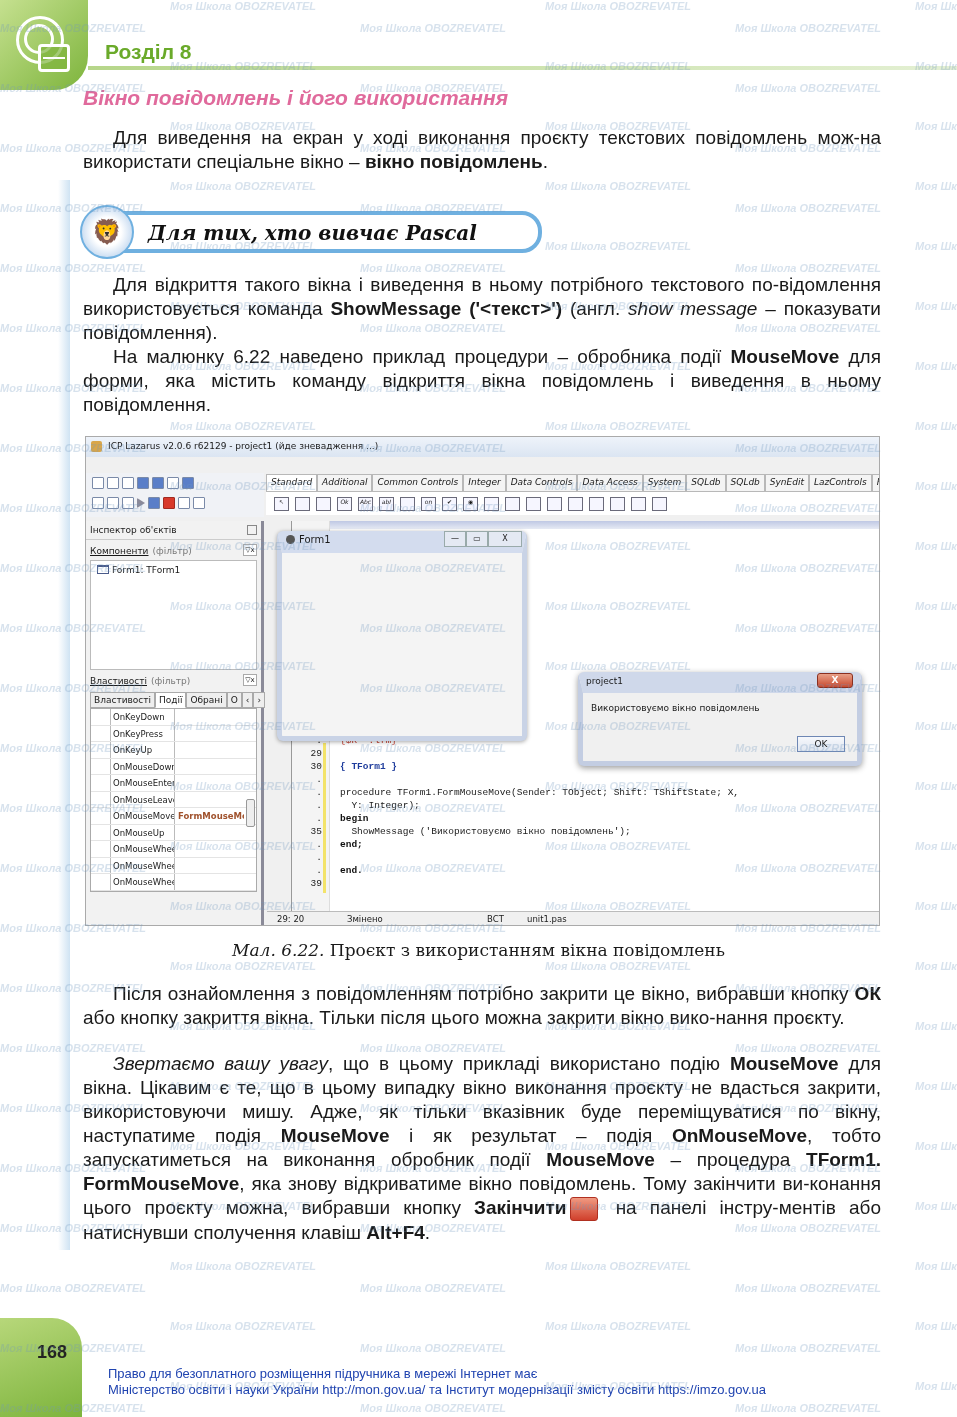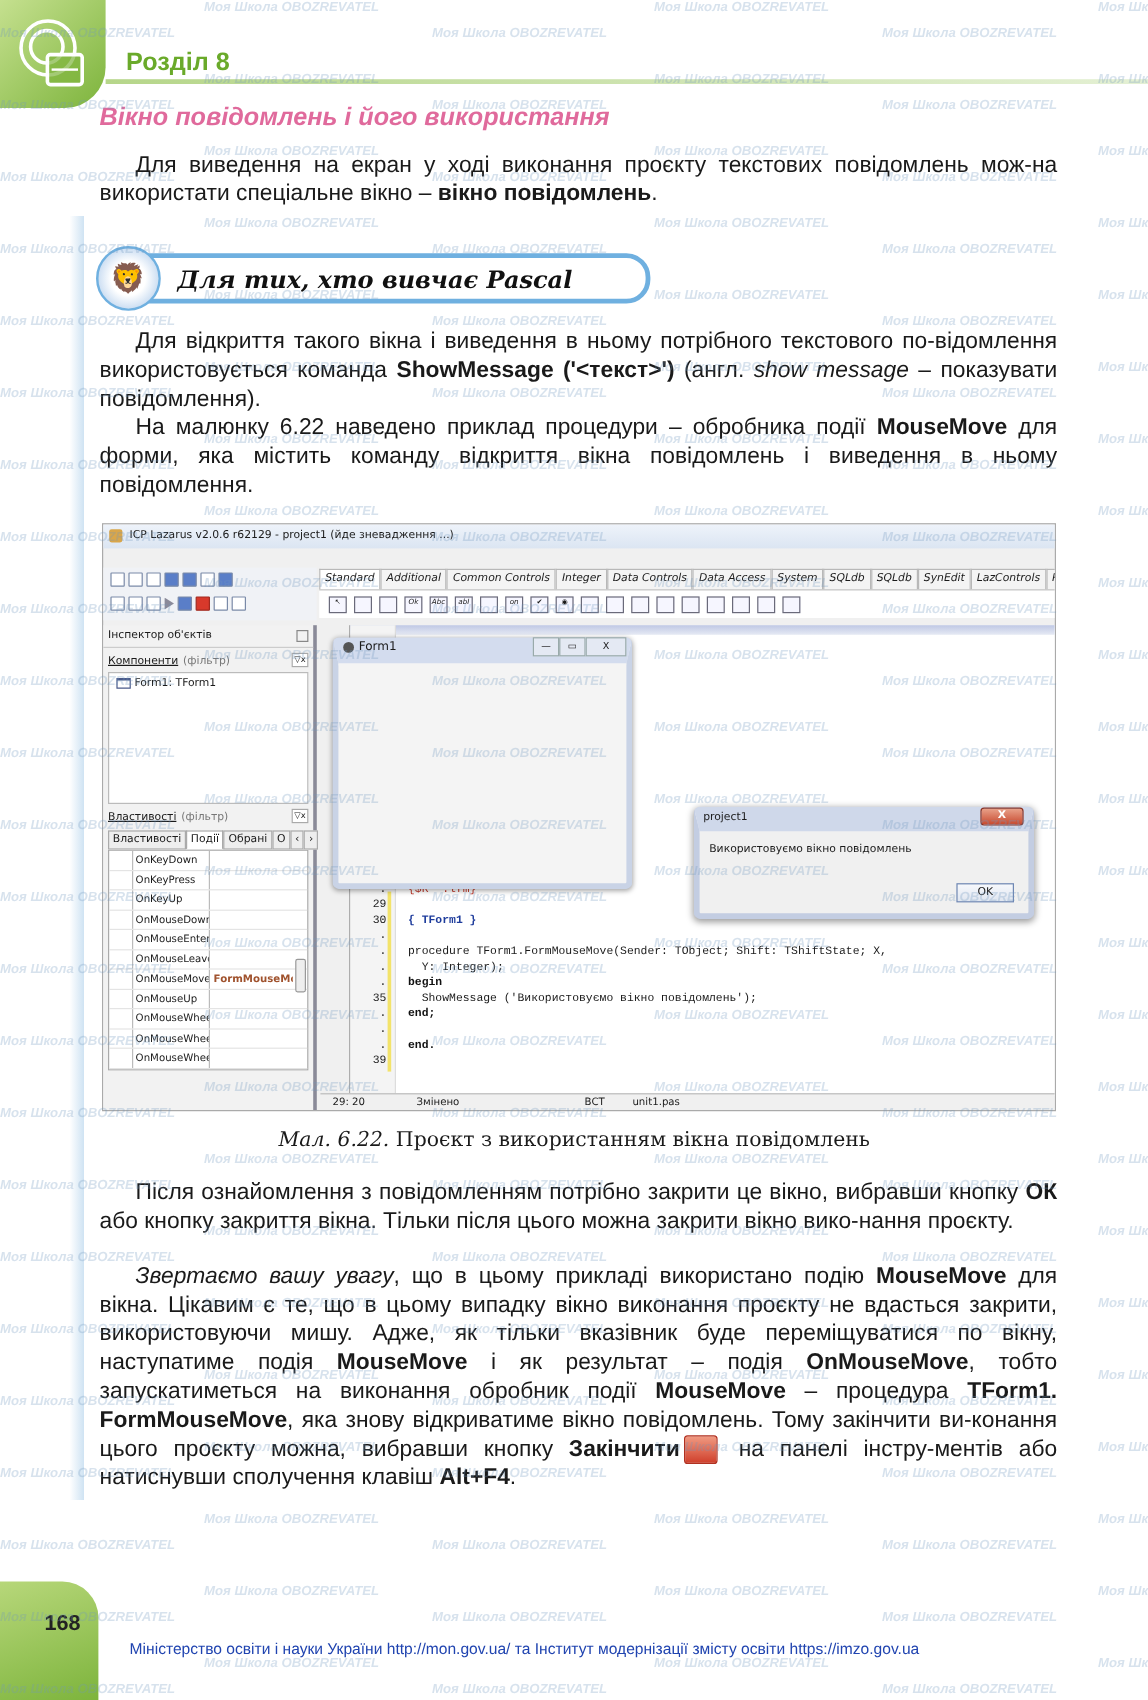--- a/index.html
+++ b/index.html
@@ -327,20 +327,21 @@
   <span class="ind"></span><span>Після ознайомлення з повідомленням потрібно закрити це вікно, вибравши кнопку </span><b>ОК</b><span> або кнопку закриття вікна. Тільки після цього можна закрити вікно вико-нання проєкту.</span>
 </div>
 
 <div class="para" style="top:1052px">
   <span class="ind"></span><i>Звертаємо вашу увагу</i><span>, що в цьому прикладі використано подію </span><b>MouseMove</b><span> для вікна. Цікавим є те, що в цьому випадку вікно виконання проєкту не вдасться закрити, використовуючи мишу. Адже, як тільки вказівник буде переміщуватися по вікну, наступатиме подія </span><b>MouseMove</b><span> і як результат – подія </span><b>OnMouseMove</b><span>, тобто запускатиметься на виконання обробник події </span><b>MouseMove</b><span> – процедура </span><b>TForm1. FormMouseMove</b><span>, яка знову відкриватиме вікно повідомлень. Тому закінчити ви-конання цього проєкту можна, вибравши кнопку </span><b>Закінчити</b><span class="stop-btn"></span><span> на панелі інстру-ментів або натиснувши сполучення клавіш </span><b>Alt+F4</b><span>.</span>
 </div>
 
 <div class="page-tab"></div>
 <div class="page-number">168</div>
 <div class="footer">
+  <div>Право для безоплатного розміщення підручника в мережі Інтернет має</div>
   <div>Міністерство освіти і науки України http://mon.gov.ua/ та Інститут модернізації змісту освіти https://imzo.gov.ua</div>
 </div>
 
 <div id="wm-layer">
     <div class="wm" style="left: 170px; top: 0px;">Моя Школа  OBOZREVATEL</div>
     <div class="wm" style="left: 360px; top: 22px;">Моя Школа  OBOZREVATEL</div>
     <div class="wm" style="left: 545px; top: 0px;">Моя Школа  OBOZREVATEL</div>
     <div class="wm" style="left: 735px; top: 22px;">Моя Школа  OBOZREVATEL</div>
     <div class="wm" style="left: 915px; top: 0px;">Моя Школа  OBOZREVATEL</div>
     <div class="wm" style="left: 0px; top: 22px;">Моя Школа  OBOZREVATEL</div>

